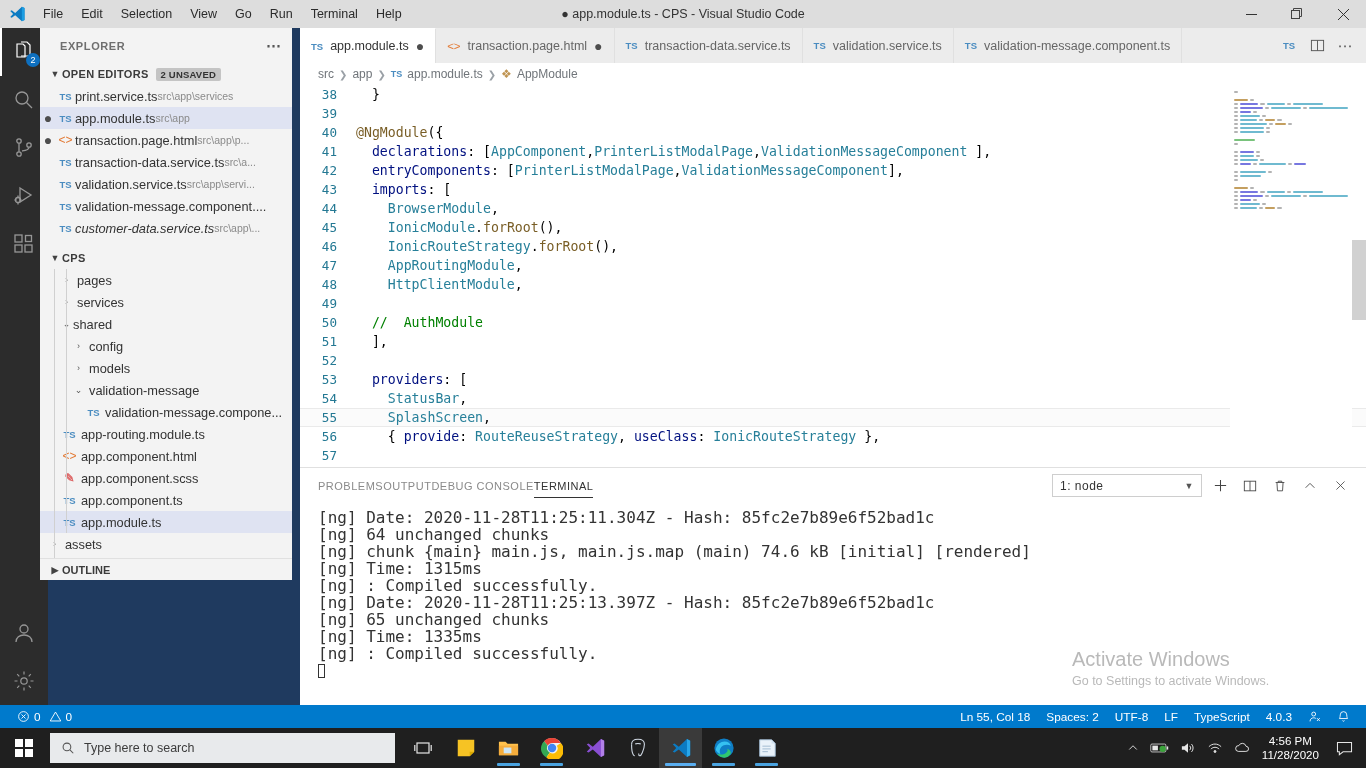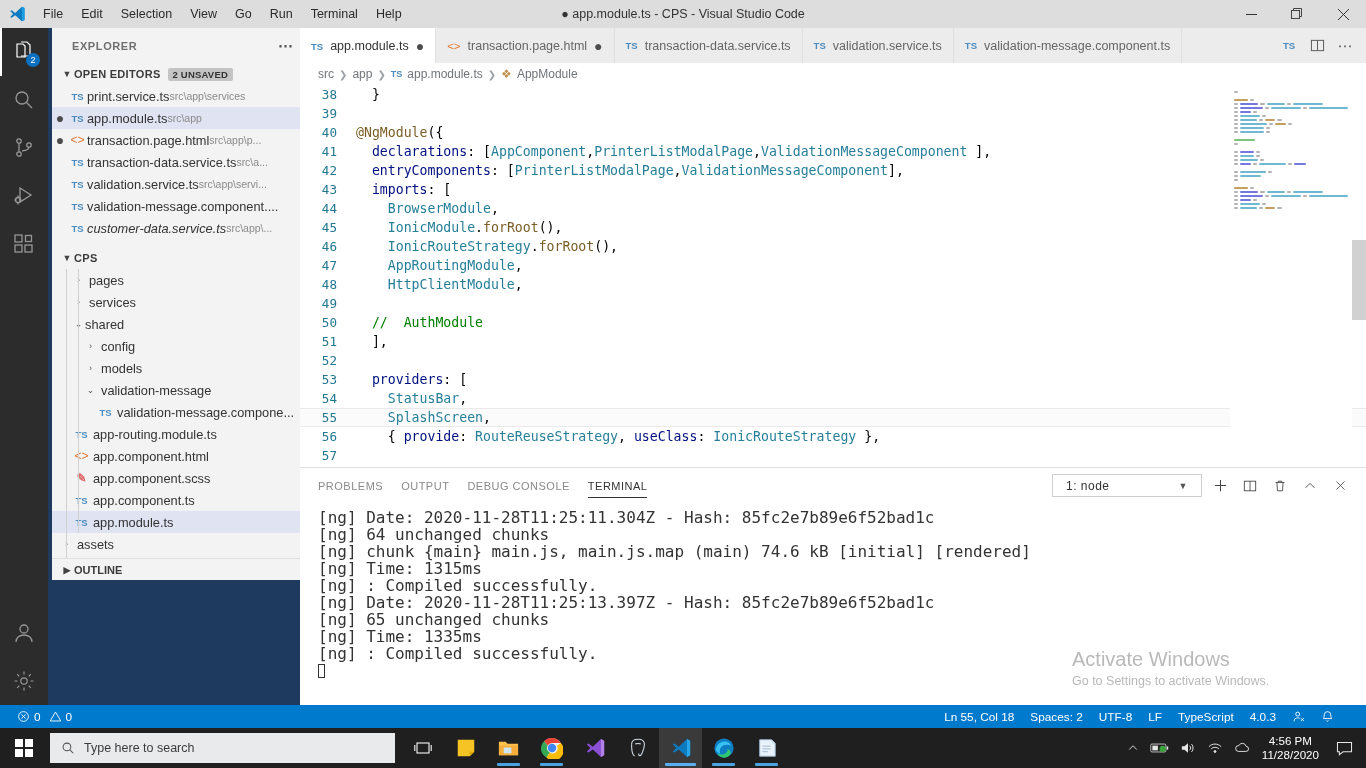--- a/index.html
+++ b/index.html
@@ -46,21 +46,21 @@
   .act-badge {
     position: absolute; right: 8px; bottom: 9px;
     background: #0e70c0; color: #fff; font-size: 9px; line-height: 14px;
     min-width: 14px; height: 14px; border-radius: 7px; text-align: center;
     font-family: "Liberation Sans", sans-serif; padding: 0 3px;
   }
   .act-bottom { margin-top: auto; }
 
   
   .sidebar {
-    position: absolute; top: 28px; left: 52px; width: 252px; height: 552px;
+    position: absolute; top: 28px; left: 40px; width: 252px; height: 552px;
     background: #f3f3f3; font-size: 13px; color: #3b3b3b; overflow: hidden;
   }
   .sb-header {
     height: 35px; display: flex; align-items: center; padding: 0 10px 0 20px;
     font-size: 11px; letter-spacing: 0.6px; color: #6f6f6f; font-weight: 600;
   }
   .sb-header .dots { margin-left: auto; font-size: 15px; color: #555; letter-spacing: 1px; }
 
   .section-head {
     height: 22px; display: flex; align-items: center; padding-left: 8px;
@@ -165,34 +165,34 @@
   .scroll-thumb {
     position: absolute; right: 0; width: 14px; background: #c1c1c1; opacity: 0.75;
   }
 
   
   .panel {
     position: absolute; top: 467px; left: 300px; width: 1066px; height: 238px;
     background: #ffffff; border-top: 1px solid #e0e0e0;
   }
   .panel-tabs {
-    height: 35px; display: flex; align-items: center; padding-left: 18px; gap: 18px;
+    height: 35px; display: flex; align-items: center; padding-left: 18px; 
     font-size: 11px; letter-spacing: 0.5px; color: #6f6f6f;
   }
   .ptab { height: 35px; display: flex; align-items: center; position: relative; color: #8a8a8a; }
   .ptab.active { color: #333; }
   .ptab.active::after {
     content: ''; position: absolute; bottom: 5px; left: 0; right: 0; height: 1px; background: #333;
   }
   .panel-right {
     margin-left: auto; display: flex; align-items: center; gap: 6px; padding-right: 14px;
   }
   .term-select {
     width: 150px; height: 23px; border: 1px solid #cecece; background: #fff;
-    display: flex; align-items: center; padding: 0 13px; font-size: 12px; color: #333;
+    display: flex; align-items: center; padding: 0 7px; font-size: 12px; color: #333;
   }
   .term-select .cd { margin-left: auto; font-size: 9px; color: #555; }
   .pbtn { width: 24px; height: 24px; display: flex; align-items: center; justify-content: center; color: #444; }
   .term-body {
     padding: 6px 0 0 18px; font-family: "DejaVu Sans Mono", monospace;
     font-size: 16px; color: #333; line-height: 17px;
   }
   .term-cursor {
     display: inline-block; width: 7px; height: 14px; border: 1px solid #333;
     vertical-align: -2px;
@@ -206,21 +206,21 @@
   .wm-title { font-size: 20px; color: #b9b9b9; }
   .wm-sub { font-size: 12.5px; color: #b9b9b9; margin-top: 3px; }
 
   
   .statusbar {
     position: absolute; top: 705px; left: 0; width: 1366px; height: 23px;
     background: #007acc; display: flex; align-items: center;
     color: #fff; font-size: 11.8px;
   }
   .sb-left { display: flex; align-items: center; gap: 4px; padding-left: 9px; }
-  .sb-right { margin-left: auto; display: flex; align-items: center; padding-right: 24px; }
+  .sb-right { margin-left: auto; display: flex; align-items: center; padding-right: 8px; }
   .sb-seg { padding: 0 8px; height: 23px; display: flex; align-items: center; gap: 4px; }
 
   
   .taskbar {
     position: absolute; top: 728px; left: 0; width: 1366px; height: 40px;
     background: #1f1f1f; display: flex; align-items: center;
   }
   .start-btn { width: 48px; height: 40px; display: flex; align-items: center; justify-content: center; }
   .search-box {
     width: 345px; height: 30px; background: #e8eaec; display: flex; align-items: center;

